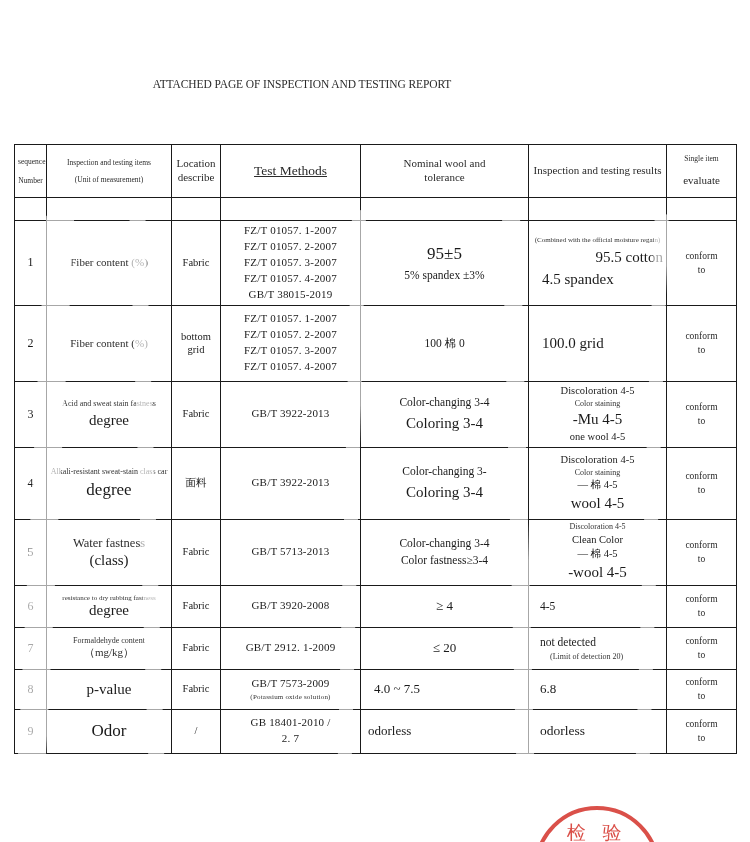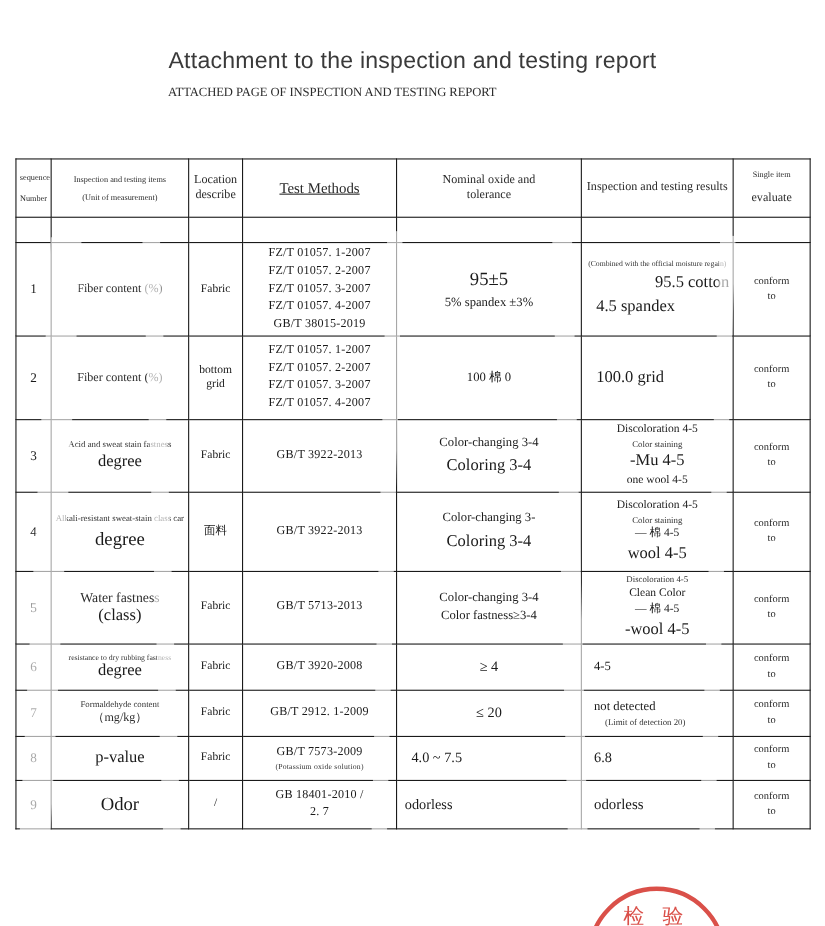--- a/index.html
+++ b/index.html
@@ -203,21 +203,20 @@
     font-size: 19px;
     font-family: "Liberation Serif", serif;
     letter-spacing: 6px;
   }
 </style>
 </head>
 <body>
 
 <div class="page">
 
-  <div class="title-main">Attachment to the inspection and testing report</div>
   <div class="title-sub">ATTACHED PAGE OF INSPECTION AND TESTING REPORT</div>
 
 
   <table class="main">
     <colgroup>
       <col class="c0">
         <col class="c1">
         <col class="c2">
         <col class="c3">
         <col class="c4">
@@ -235,21 +234,21 @@
           <div class="hd-small" style="margin-top:7px">(Unit of measurement)</div>
         </td>
         <td>
           <div class="hd-mid">Location</div>
           <div class="hd-mid">describe</div>
         </td>
         <td>
           <div class="hd-big">Test Methods</div>
         </td>
         <td>
-          <div class="hd-mid">Nominal oxide and</div>
+          <div class="hd-mid">Nominal wool and</div>
           <div class="hd-mid">tolerance</div>
         </td>
         <td>
           <div class="hd-mid">Inspection and testing results</div>
         </td>
         <td>
           <div class="hd-small">Single item</div>
           <div class="hd-mid" style="margin-top:10px">evaluate</div>
         </td>
       </tr>

